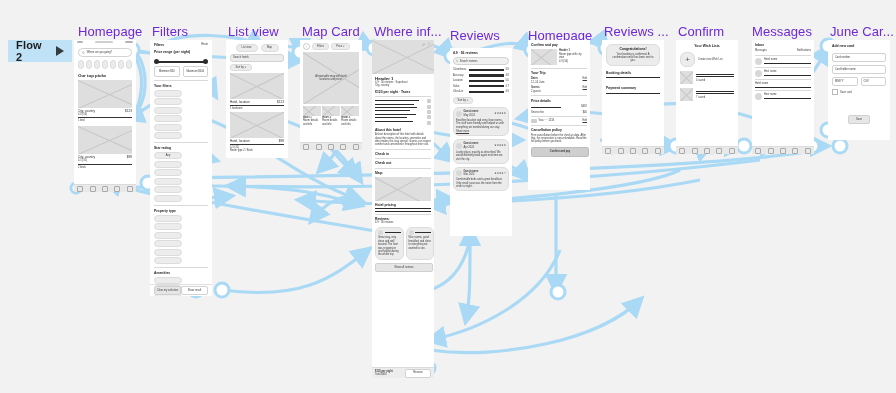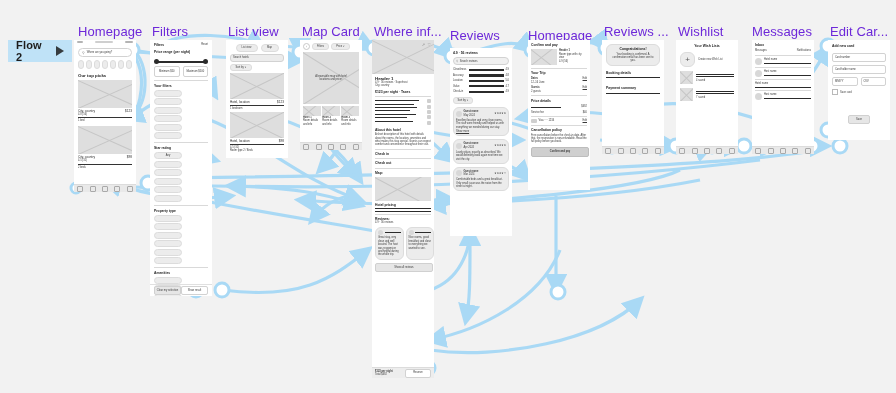--- a/index.html
+++ b/index.html
@@ -168,23 +168,23 @@
   </div>
 
   <div class="grp-title" style="left:78px;top:24px;">Homepage</div>
   <div class="grp-title" style="left:152px;top:24px;">Filters</div>
   <div class="grp-title" style="left:228px;top:24px;">List view</div>
   <div class="grp-title" style="left:302px;top:24px;">Map Card</div>
   <div class="grp-title" style="left:374px;top:24px;">Where inf...</div>
   <div class="grp-title" style="left:450px;top:28px;">Reviews</div>
   <div class="grp-title" style="left:528px;top:28px;">Homepage</div>
   <div class="grp-title" style="left:604px;top:24px;">Reviews ...</div>
-  <div class="grp-title" style="left:678px;top:24px;">Wishlist</div>
+  <div class="grp-title" style="left:678px;top:24px;">Confirm</div>
   <div class="grp-title" style="left:752px;top:24px;">Messages</div>
-  <div class="grp-title" style="left:830px;top:24px;">Edit Car...</div>
+  <div class="grp-title" style="left:830px;top:24px;">June Car...</div>
 
   <div class="frame" style="left:74px;top:40px;width:62px;height:152px;">
     <div class="statusbar">
         <i style="width:6px"></i>
         <i style="width:18px;background:#cfcfcf"></i>
         <i style="width:8px"></i>
       </div>
     <div class="fbody">
       <div class="fld row" style="height:7px;align-items:center;gap:2px;padding:0 3px;border-radius:8px;">
         <span style="font-size:3.6px;color:#8a8a8a;">⚲</span>

